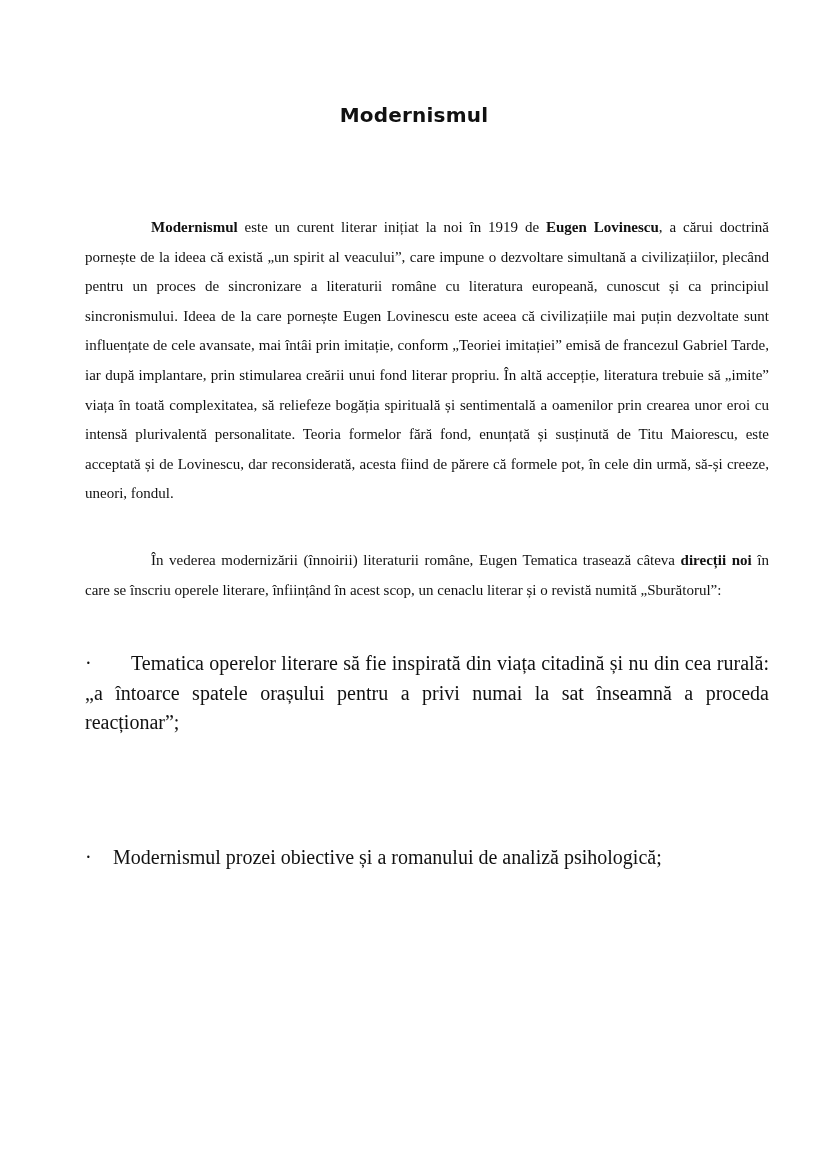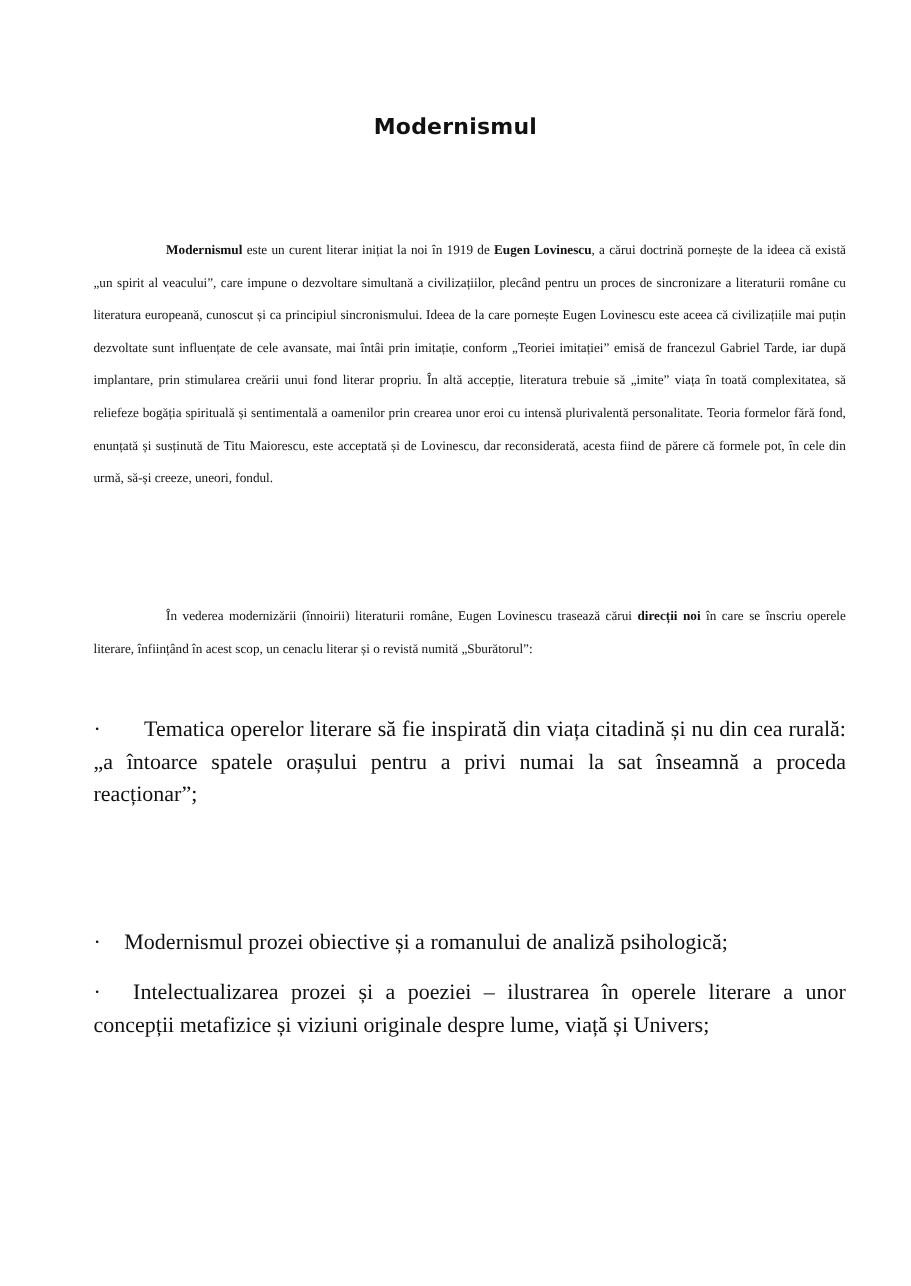--- a/index.html
+++ b/index.html
@@ -29,21 +29,21 @@
       text-align: center;
       font-family: "DejaVu Sans", sans-serif;
       font-weight: bold;
       font-size: 20px;
       letter-spacing: 0.2px;
     }
     .para {
       position: absolute;
       left: 85px;
       width: 684px;
-      font-size: 12px;
+      font-size: 15px;
       line-height: 29.6px;
       text-align: justify;
     }
     .para .indent { display: inline-block; width: 66px; }
     .para b { font-weight: bold; }
     .p1 { top: 213px; }
     .p2 { top: 546px; }
     .bullet {
       position: absolute;
       left: 85px;
@@ -67,24 +67,23 @@
   </style>
 </head>
 <body>
 
 <div class="page">
 
   <div class="title">Modernismul</div>
 
   <div class="para p1"><span class="indent"></span><b>Modernismul</b><span> este un curent literar inițiat la noi în 1919 de </span><b>Eugen Lovinescu</b><span>, a cărui doctrină pornește de la ideea că există „un spirit al veacului”, care impune o dezvoltare simultană a civilizațiilor, plecând pentru un proces de sincronizare a literaturii române cu literatura europeană, cunoscut și ca principiul sincronismului. Ideea de la care pornește Eugen Lovinescu este aceea că civilizațiile mai puțin dezvoltate sunt influențate de cele avansate, mai întâi prin imitație, conform „Teoriei imitației” emisă de francezul Gabriel Tarde, iar după implantare, prin stimularea creării unui fond literar propriu. În altă accepție, literatura trebuie să „imite” viața în toată complexitatea, să reliefeze bogăția spirituală și sentimentală a oamenilor prin crearea unor eroi cu intensă plurivalentă personalitate. Teoria formelor fără fond, enunțată și susținută de Titu Maiorescu, este acceptată și de Lovinescu, dar reconsiderată, acesta fiind de părere că formele pot, în cele din urmă, să-și creeze, uneori, fondul.</span></div>
 
-  <div class="para p2"><span class="indent"></span><span>În vederea modernizării (înnoirii) literaturii române, Eugen Lovinescu trasează cărui </span><b>direcții noi</b><span> în care se înscriu operele literare, înființând în acest scop, un cenaclu literar și o revistă numită „Sburătorul”:</span></div>
+  <div class="para p2"><span class="indent"></span><span>În vederea modernizării (înnoirii) literaturii române, Eugen Tematica trasează câteva </span><b>direcții noi</b><span> în care se înscriu operele literare, înființând în acest scop, un cenaclu literar și o revistă numită „Sburătorul”:</span></div>
 
   <div class="bullet b1"><span class="dot">·</span><span class="gap-wide"></span><span>Tematica operelor literare să fie inspirată din viața citadină și nu din cea rurală: „a întoarce spatele orașului pentru a privi numai la sat înseamnă a proceda reacționar”;</span></div>
 
 
 
   <div class="bullet b4"><span class="dot">·</span><span class="gap-mid"></span><span>Modernismul prozei obiective și a romanului de analiză psihologică;</span></div>
 
-  <div class="bullet b5"><span class="dot">·</span><span class="gap-mid" style="width:30px"></span><span>Intelectualizarea prozei și a poeziei – ilustrarea în operele literare a unor concepții metafizice și viziuni originale despre lume, viață și Univers;</span></div>
 
 
 </div>
 
 </body></html>

